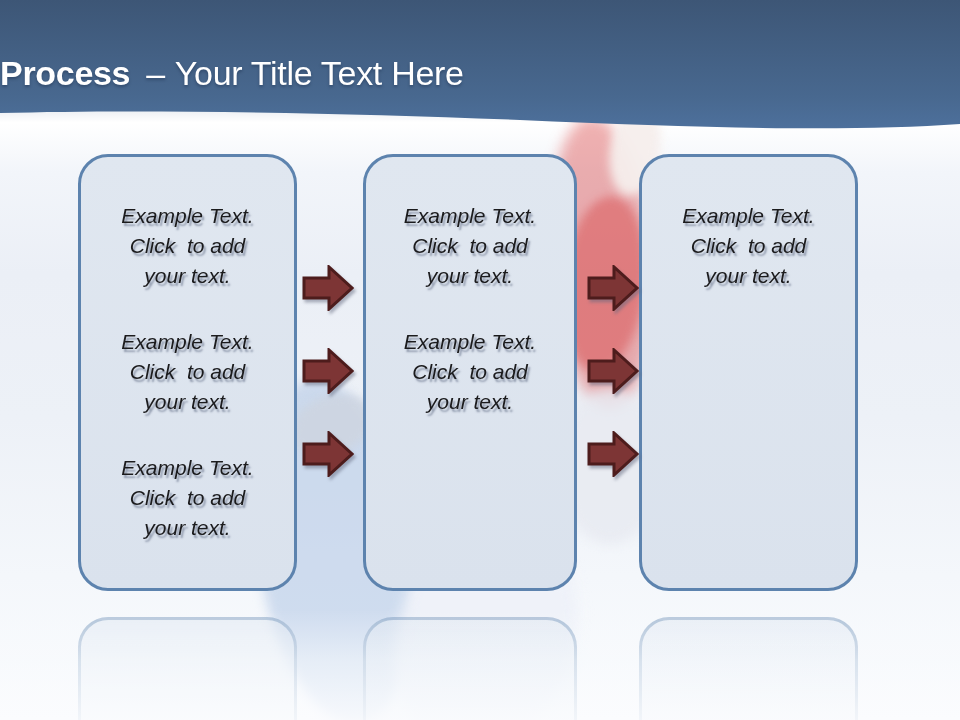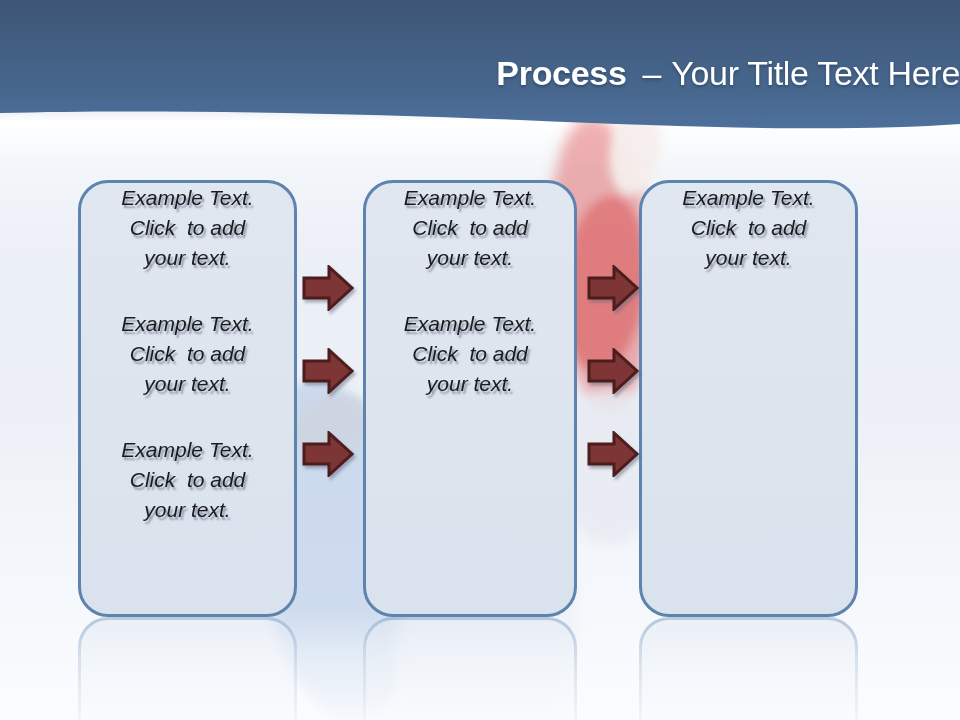--- a/index.html
+++ b/index.html
@@ -33,43 +33,44 @@
   .refl-1{left:78px;width:219px;}
   .refl-2{left:363px;width:214px;}
   .refl-3{left:639px;width:219px;}
   .fade{
     position:absolute;left:0;top:610px;width:960px;height:110px;
     background:linear-gradient(180deg,rgba(245,248,252,0) 0%,rgba(247,250,253,.55) 45%,rgba(251,252,254,.88) 100%);
   }
 
   
   .box{
-    position:absolute;top:180px;height:437px;box-sizing:border-box;
+    position:absolute;top:154px;height:437px;box-sizing:border-box;
     background:linear-gradient(180deg,#e0e7f0 0%,#dae2ed 100%);
     border:3px solid #5d83ae;border-radius:30px;
+    padding-top:44px;
   }
   .box-1{left:78px;width:219px;}
   .box-2{left:363px;width:214px;}
   .box-3{left:639px;width:219px;}
   .para{margin:0 0 36px 0;}
   .line{
     white-space:pre;text-align:center;
     font-style:italic;font-size:21px;line-height:30px;color:#1b1b1d;
     text-shadow:2px 2.5px 2px rgba(115,125,148,.75);
   }
 
   
   .arrow{position:absolute;width:52px;height:46px;filter:drop-shadow(2px 3px 1.5px rgba(100,106,128,.5));}
   .al{left:302px;}  .ar{left:587px;}
   .ay1{top:265px;}  .ay2{top:348px;}  .ay3{top:431px;}
 
   
   .header-svg{position:absolute;left:0;top:0;}
   .title{
-    position:absolute;left:0;top:54px;width:960px;text-align:right;
+    position:absolute;left:0;top:54px;width:960px;text-align:left;
     color:#ffffff;font-size:34px;letter-spacing:-.3px;
     text-shadow:0 2px 3px rgba(15,30,55,.35);
   }
   .title .kw{font-weight:bold;}
   .title .sep{margin:0 10px 0 16px;font-weight:normal;}
 </style>
 </head>
 <body>
 
 <div class="slide">

